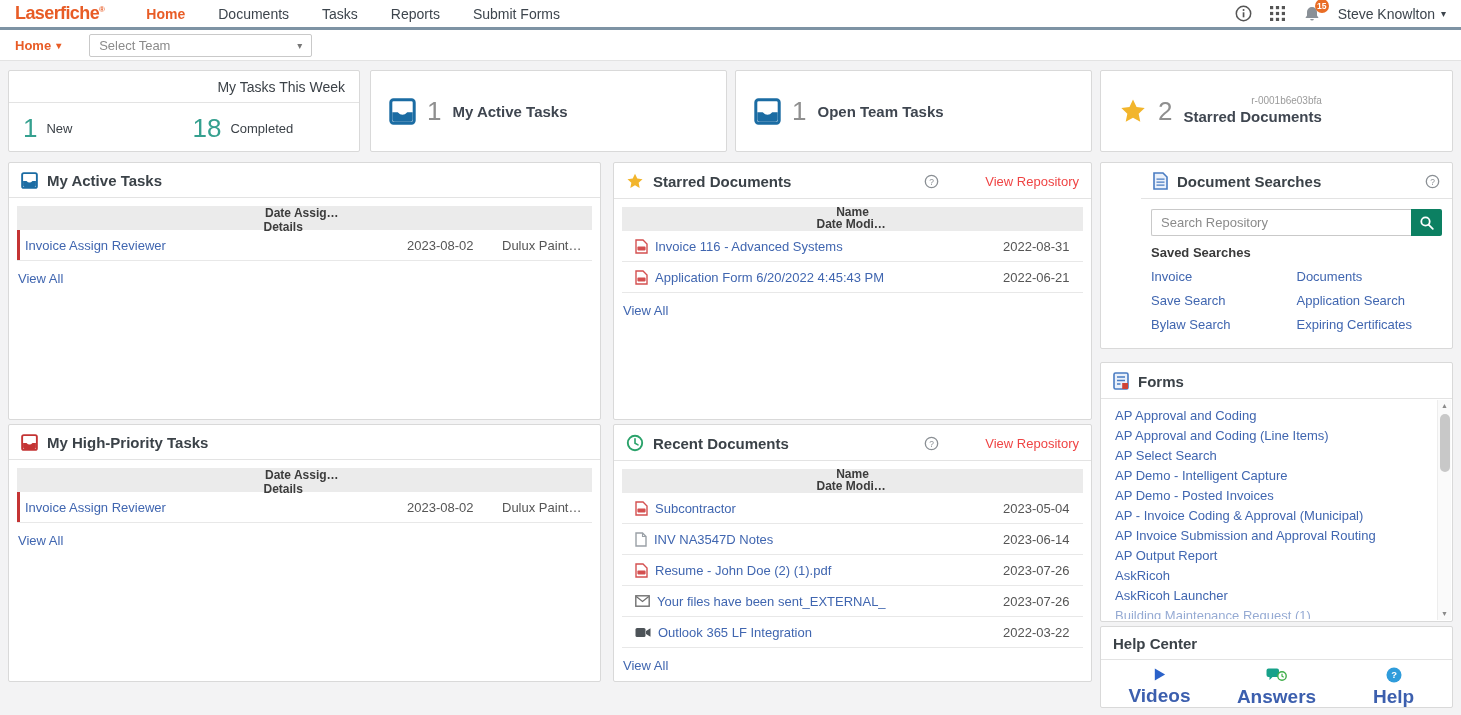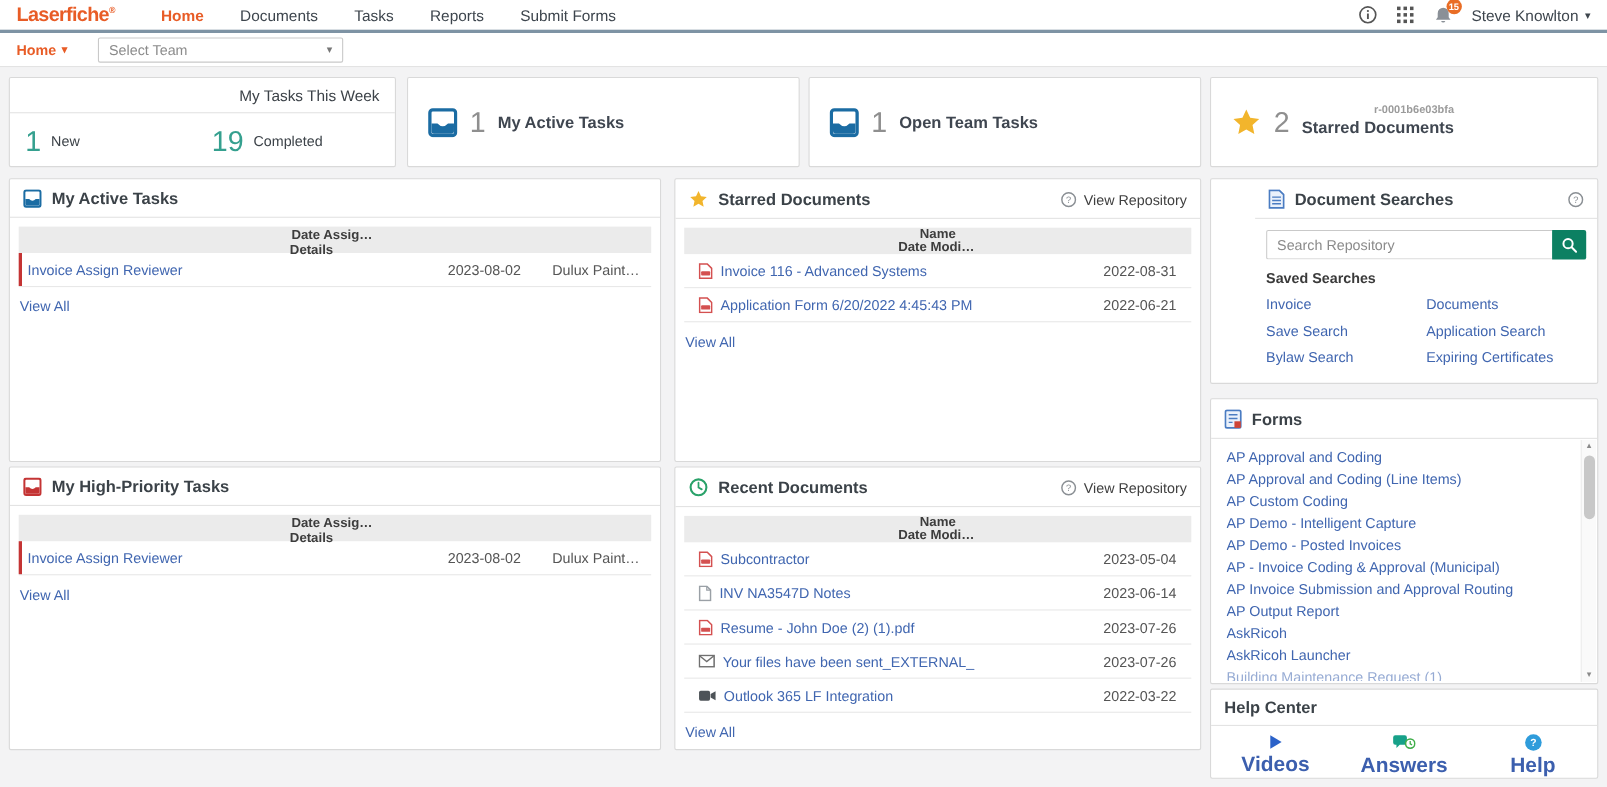--- a/index.html
+++ b/index.html
@@ -57,40 +57,40 @@
   .card-starred { width:353px; display:flex; align-items:center; padding-left:18px; gap:11px; }
   .card-header { padding:8px 14px 7px 14px; border-bottom:1px solid #e3e3e3; font-size:14px; color:#3c4248; }
   .card-stats { display:flex; align-items:center; padding:10px 14px; }
   .stat { display:flex; align-items:center; gap:9px; }
   .stat + .stat { margin-left:120px; }
   .stat-num { font-size:26px; font-weight:300; color:#35a08f; }
   .big-num { font-size:26px; font-weight:300; color:#8f8f8f; }
   .card-label { font-size:15px; font-weight:bold; color:#3f4650; }
   .stat-label { font-size:13px; color:#3c4248; }
   .starred-text { display:flex; flex-direction:column; line-height:1.25; }
-  .starred-sub { font-size:10px; color:#9b9b9b;font-weight:bold; }
+  .starred-sub { font-size:10px; color:#9b9b9b; }
 
   .cols { display:flex; }
   .col-left  { width:593px; margin-right:12px; }
   .col-mid   { width:479px; margin-right:8px; }
   .col-right { width:353px; }
 
   .panel { margin-bottom:4px; }
   .panel-258 { height:258px; }
   .panel-161 { height:187px; margin-bottom:13px;padding-left:40px; }
   .panel-260 { height:260px; position:relative; }
   .panel-82  { height:82px; }
 
   .panel-header {
     display:flex; align-items:center; gap:9px;
     padding:9px 12px 8px 12px; border-bottom:1px solid #e3e3e3;
   }
   .panel-title { font-size:15px; font-weight:bold; color:#3b4248; }
   .panel-header-right { margin-left:auto; display:flex; align-items:center; gap:6px; }
-  .view-repo { color:#404040; font-size:13px; cursor:pointer; }
+  .view-repo { color:#ef4444; font-size:13px; cursor:pointer;margin-left:40px; }
 
   
   .table { margin:8px 8px 0 8px; }
   .trow { display:flex; align-items:center; }
   .thead { background:#ebebeb; height:24px; font-size:12px; font-weight:bold; color:#3c3c3c;flex-direction:column; }
   .tbody-row { height:31px; border-bottom:1px solid #e8e8e8; position:relative; font-size:13px; }
   .cell { padding:0 8px; overflow:hidden; white-space:nowrap; text-overflow:ellipsis; }
   .c-name { flex:1; display:flex; align-items:center; gap:7px; }
   .c-date-l { width:95px; flex:none; }
   .c-det  { width:98px; flex:none; }
@@ -201,21 +201,21 @@
 
   <div class="cards-row">
     <div class="card card-tasks-week">
       <div class="card-header">My Tasks This Week</div>
       <div class="card-stats">
         <span class="stat">
           <span class="stat-num">1</span>
           <span class="stat-label">New</span>
         </span>
         <span class="stat">
-          <span class="stat-num">19</span>
+          <span class="stat-num">18</span>
           <span class="stat-label">Completed</span>
         </span>
       </div>
     </div>
 
     <div class="card card-mid">
       <span class="ic">
         <svg width="27" height="27" viewBox="0 0 18 18">
             <rect x="1.2" y="1.2" width="15.6" height="15.6" rx="1.8" fill="#fff" stroke="#1b6ca3" stroke-width="2"></rect>
             <path d="M2.2 9.5 h3.6 q3.2 3.4 6.4 0 h3.6 v4.8 q0 1.5 -1.5 1.5 h-10.6 q-1.5 0 -1.5 -1.5 z" fill="#1b6ca3"></path>
@@ -499,21 +499,21 @@
                 <rect x="1" y="1" width="14" height="16" rx="1.5" fill="#eaf1fb" stroke="#4a7cc2" stroke-width="1.6"></rect>
                 <path d="M4 5 h8 M4 8.5 h8 M4 12 h3.5" stroke="#4a7cc2" stroke-width="1.3"></path>
                 <rect x="9.2" y="11" width="5.8" height="6" fill="#cf4436"></rect>
               </svg>
           </span>
           <span class="panel-title">Forms</span>
         </div>
         <div class="forms-list">
           <span class="form-link">AP Approval and Coding</span>
           <span class="form-link">AP Approval and Coding (Line Items)</span>
-          <span class="form-link">AP Custom Coding</span>
+          <span class="form-link">AP Select Search</span>
           <span class="form-link">AP Demo - Intelligent Capture</span>
           <span class="form-link">AP Demo - Posted Invoices</span>
           <span class="form-link">AP - Invoice Coding &amp; Approval (Municipal)</span>
           <span class="form-link">AP Invoice Submission and Approval Routing</span>
           <span class="form-link">AP Output Report</span>
           <span class="form-link">AskRicoh</span>
           <span class="form-link">AskRicoh Launcher</span>
           <span class="form-link" style="opacity:.55">Building Maintenance Request (1)</span>
         </div>
         <div class="scrollbar">

